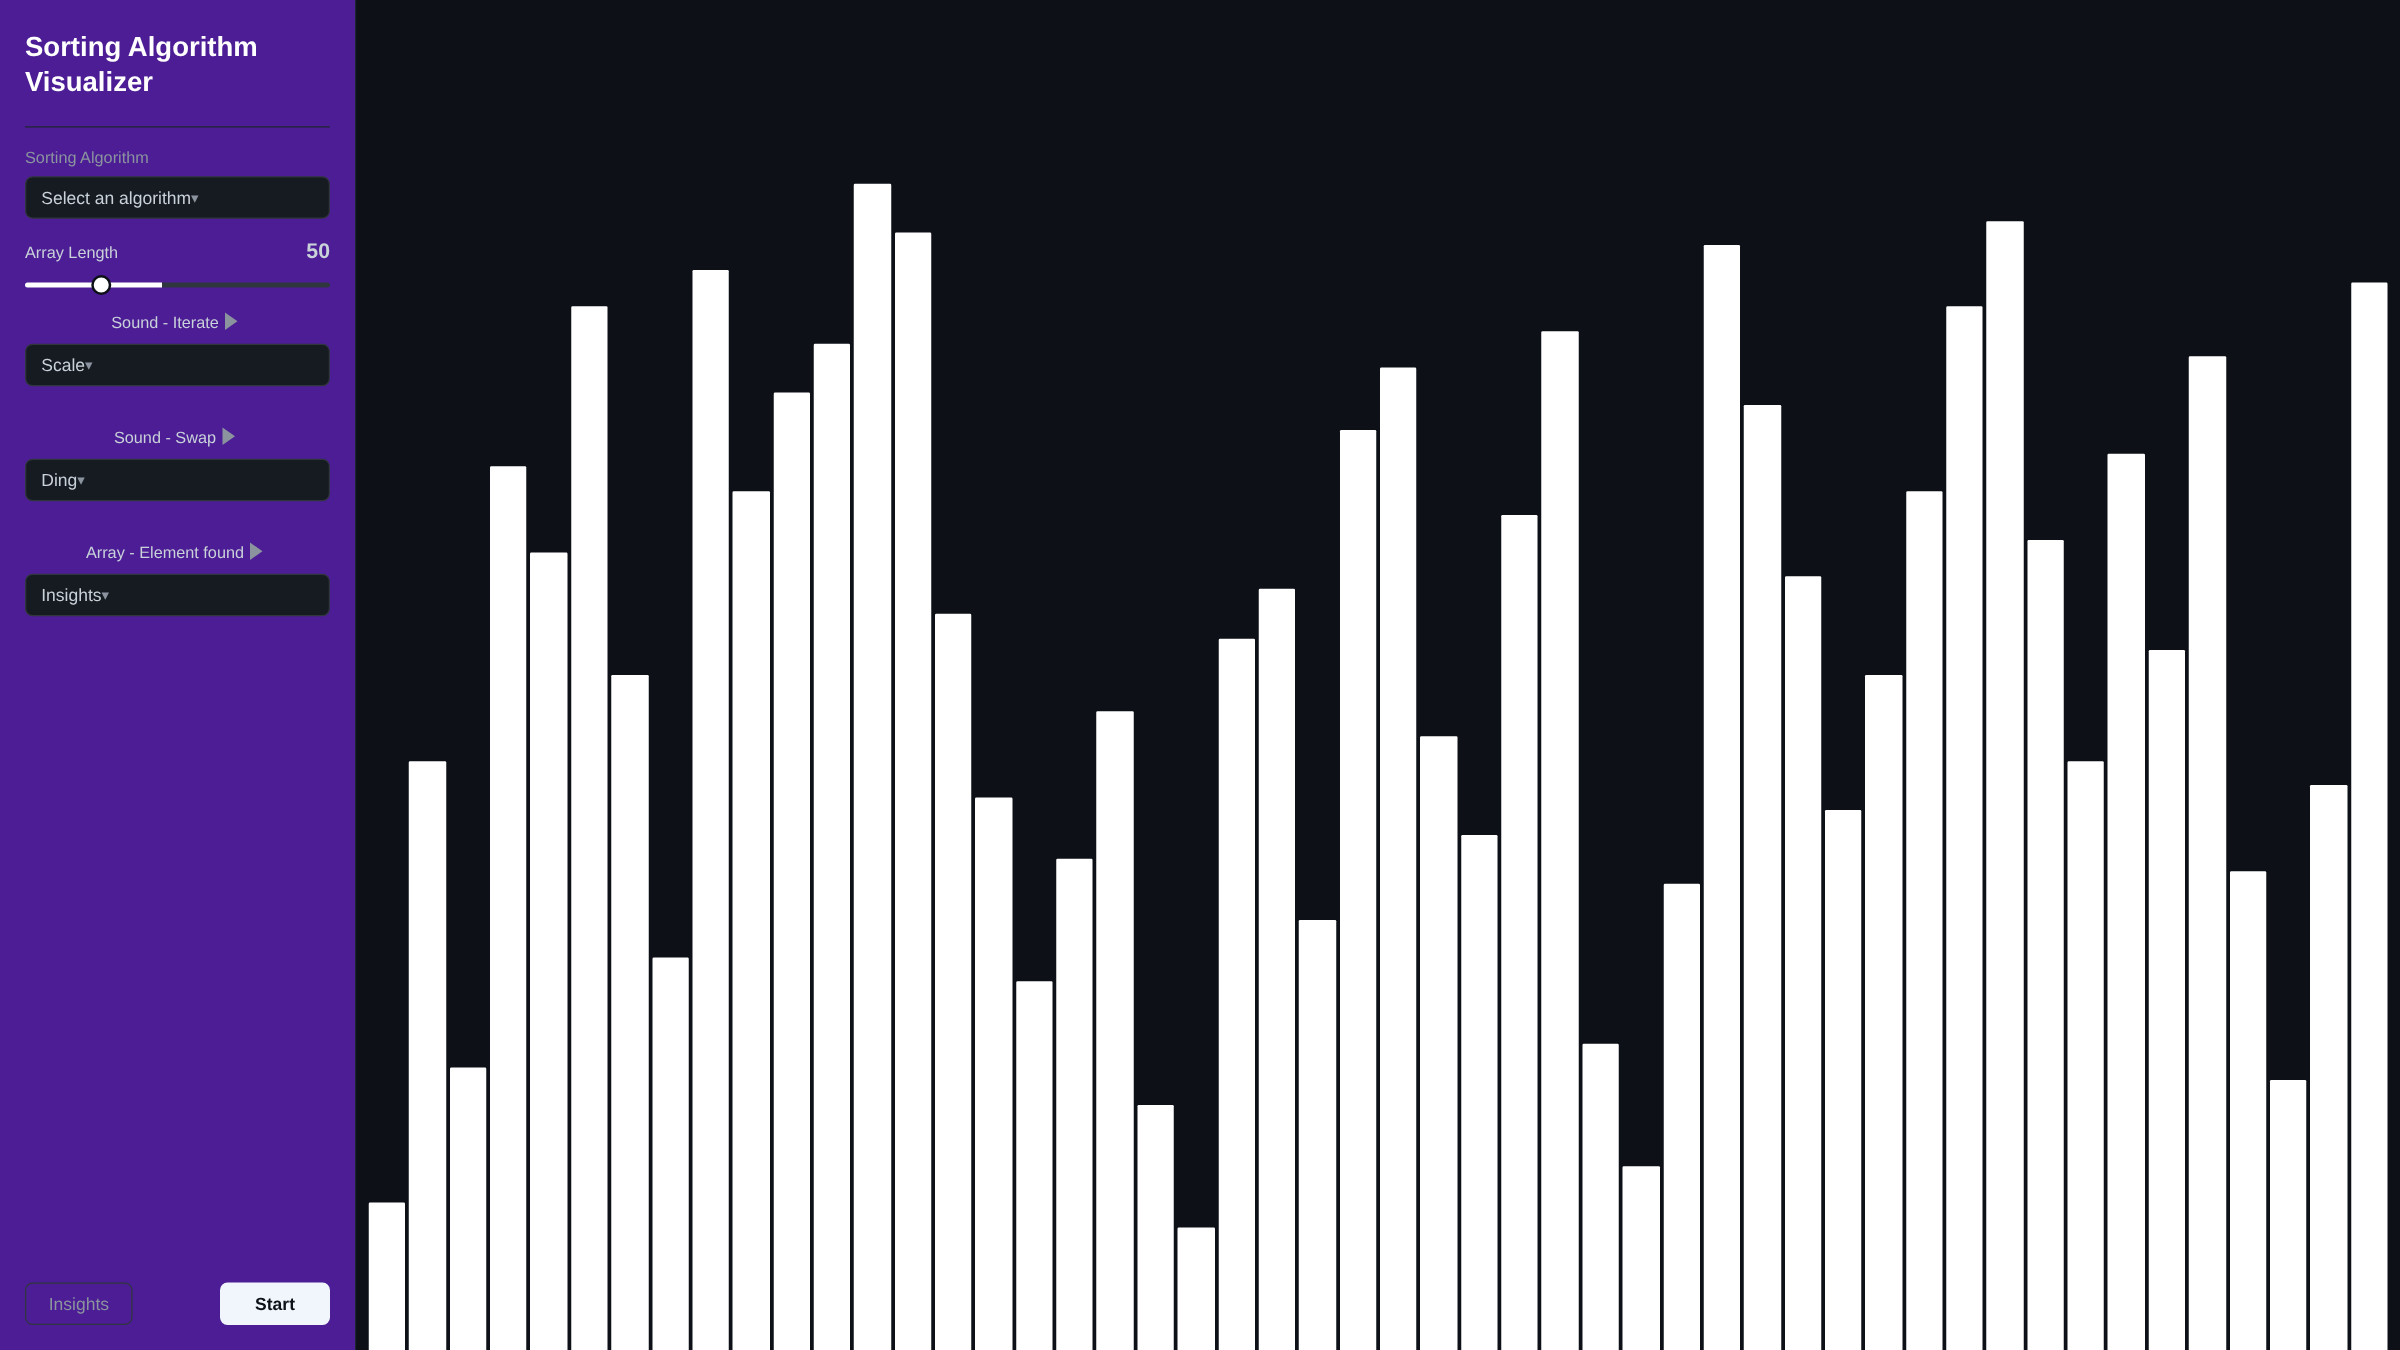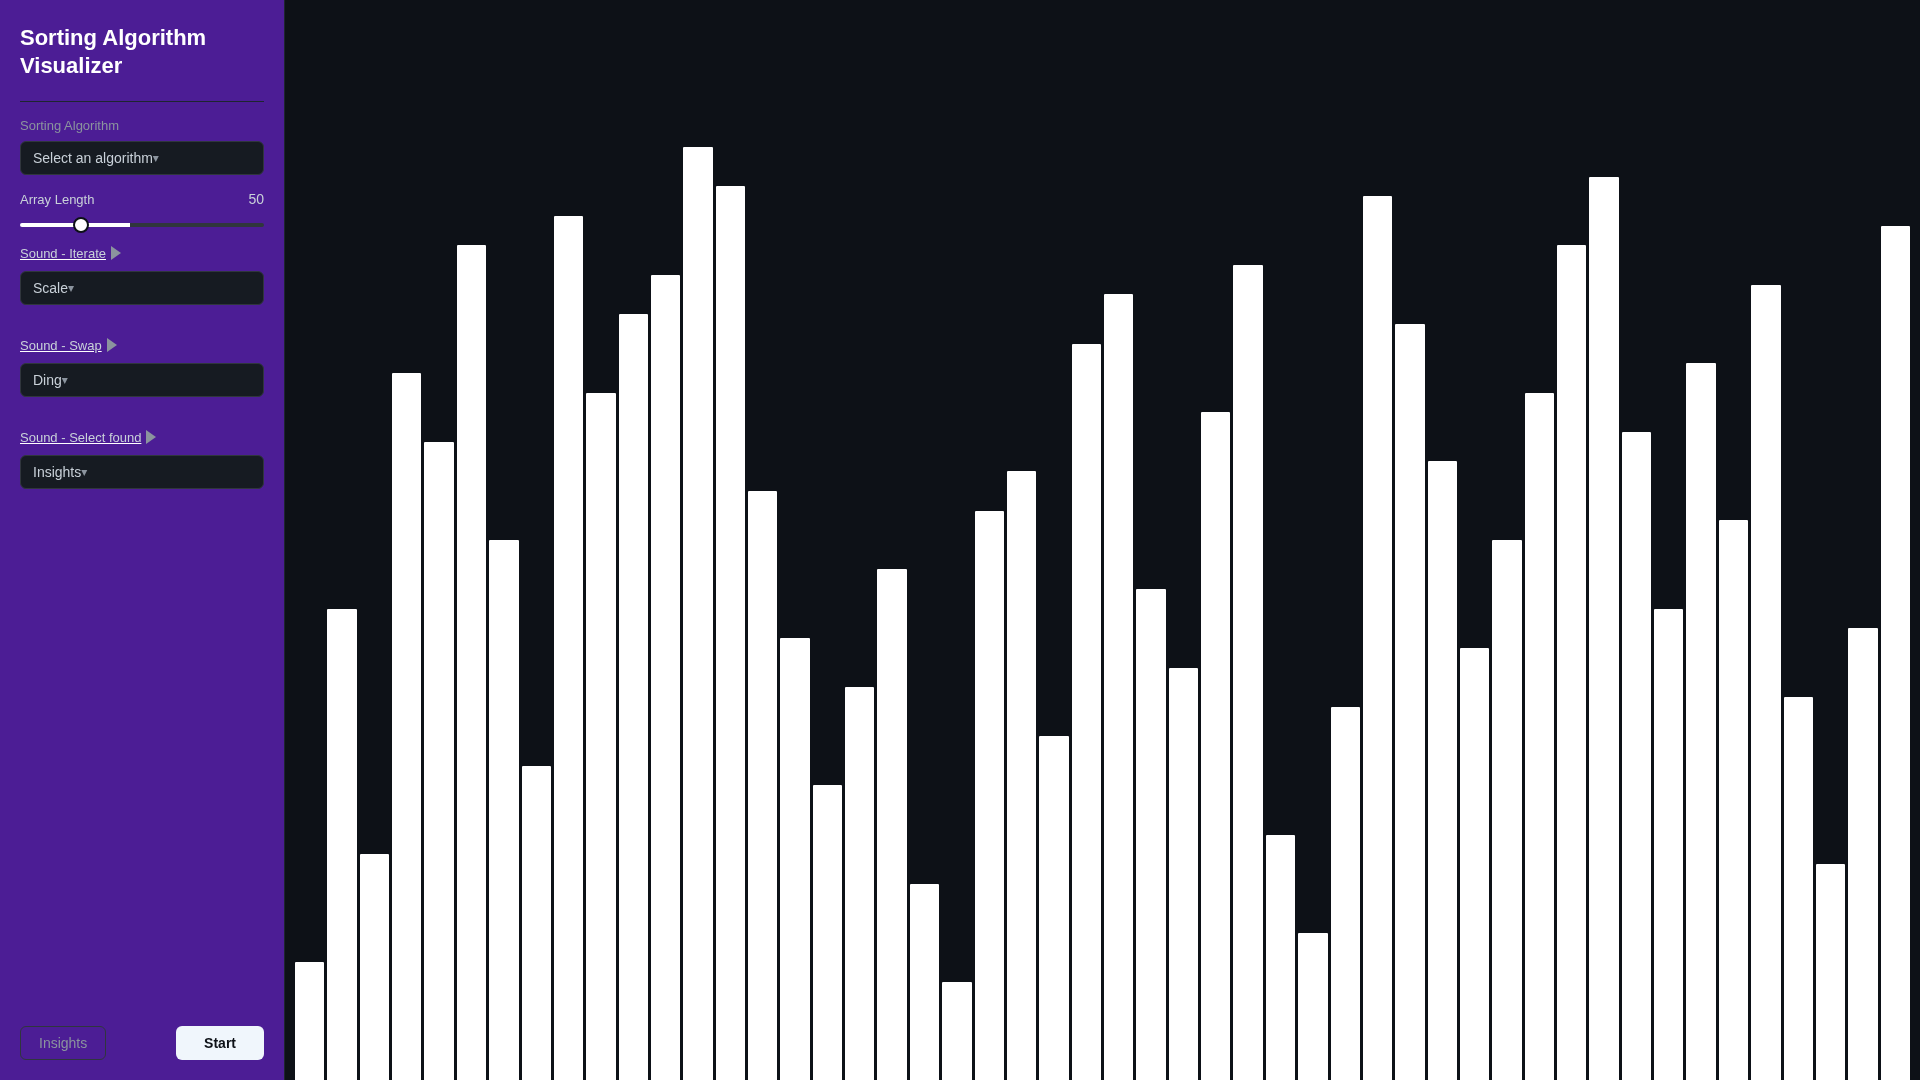--- a/index.html
+++ b/index.html
@@ -72,23 +72,23 @@
       display: flex;
       justify-content: space-between;
       align-items: center;
       margin-bottom: 6px;
     }
     .slider-label {
       font-size: 13px;
       color: #c9d1d9;
     }
     .slider-value {
-      font-size: 14px;
-      color: #c9d1d9;
-      font-weight: 400;
+      font-size: 17px;
+      color: #c9d1d9;
+      font-weight: 700;
     }
     input[type=range] {
       width: 100%;
       -webkit-appearance: none;
       height: 4px;
       border-radius: 2px;
       background: linear-gradient(to right, #ffffff 0%, #ffffff 45%, #30363d 45%, #30363d 100%);
       outline: none;
       cursor: pointer;
     }
@@ -123,23 +123,22 @@
       cursor: pointer;
     }
 
     
     .sound-section {
       margin-bottom: 14px;
     }
     .sound-header {
       display: flex;
       align-items: center;
-      justify-content: flex-start;
+      justify-content: center;
       margin-bottom: 8px;
-      text-decoration: underline;
     }
     .sound-title {
       font-size: 13px;
       color: #c9d1d9;
       font-weight: 500;
     }
     .play-btn {
       background: none;
       border: none;
       cursor: pointer;
@@ -260,21 +259,21 @@
       </button>
     </div>
     <div class="dropdown">
       <span>Ding</span>
       <span class="chevron">▾</span>
     </div>
   </div>
 
   <div class="sound-section">
     <div class="sound-header">
-      <span class="sound-title">Sound - Select found</span>
+      <span class="sound-title">Array - Element found</span>
       <button class="play-btn">
         <svg viewBox="0 0 16 16">
           <polygon points="3,1 13,8 3,15" fill="#8b949e"></polygon>
         </svg>
       </button>
     </div>
     <div class="dropdown">
       <span>Insights</span>
       <span class="chevron">▾</span>
     </div>

